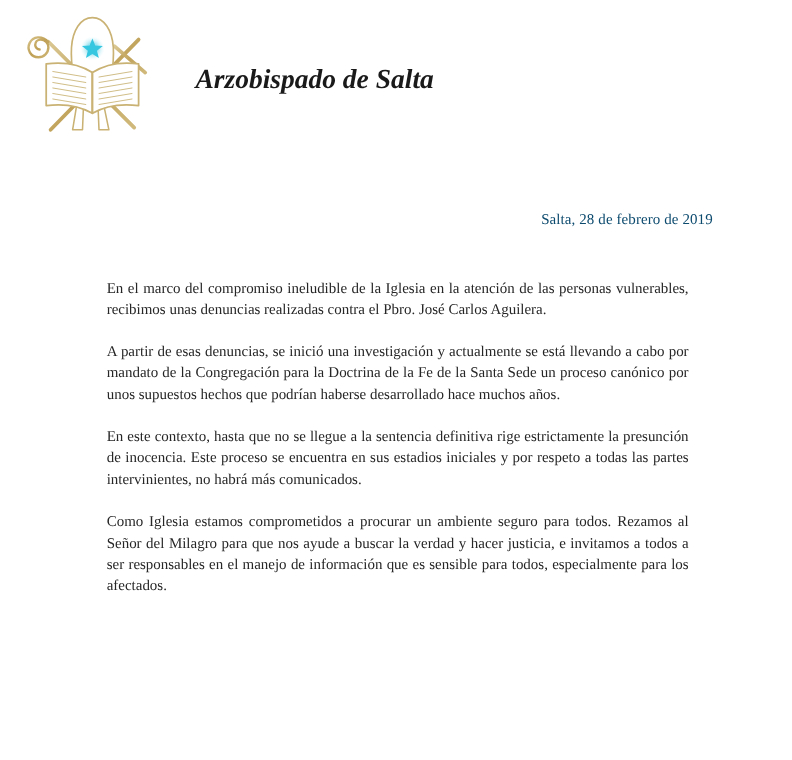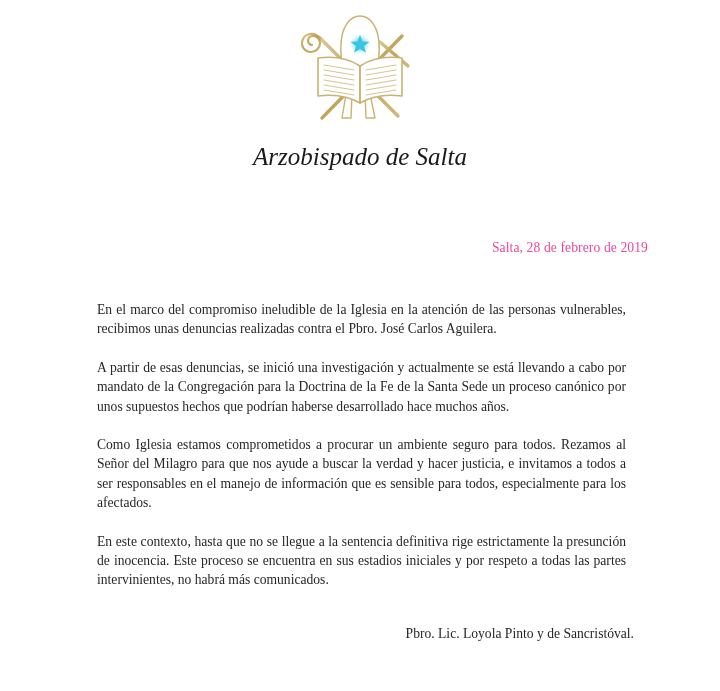--- a/index.html
+++ b/index.html
@@ -21,22 +21,23 @@
     position: relative;
     width: 720px;
     height: 691px;
     background: #ffffff;
   }
 
   
   .letterhead {
     padding-top: 8px;
     display: flex;
-    flex-direction: column;
+    flex-direction: row;
     align-items: center;
+    font-weight: bold;
   }
   .crest {
     width: 168px;
     height: 122px;
     display: block;
   }
   .org-name {
     margin-top: 6px;
     height: 42px;
     display: flex;
@@ -47,21 +48,21 @@
     display: block;
   }
 
   
   .date-line {
     margin-top: 62px;
     padding-right: 72px;
     text-align: right;
     font-size: 13.6px;
     letter-spacing: 0.1px;
-    color: #ec4899;
+    color: #0c4a6e;
   }
 
   
   .letter-body {
     margin-top: 44px;
     padding-left: 97px;
     padding-right: 92px;
   }
   .paragraph {
     text-align: justify;
@@ -163,21 +164,20 @@
         <text id="org-name-text" x="118" y="28" text-anchor="middle" font-family="'Liberation Serif', 'DejaVu Serif', serif" font-size="25" font-style="italic" fill="#1a1a1a">Arzobispado de Salta</text>
       </svg>
     </div>
   </div>
 
   <div class="date-line">Salta, 28 de febrero de 2019</div>
 
   <div class="letter-body">
     <p class="paragraph">En el marco del compromiso ineludible de la Iglesia en la atención de las personas vulnerables, recibimos unas denuncias realizadas contra el Pbro. José Carlos Aguilera.</p>
     <p class="paragraph">A partir de esas denuncias, se inició una investigación y actualmente se está llevando a cabo por mandato de la Congregación para la Doctrina de la Fe de la Santa Sede un proceso canónico por unos supuestos hechos que podrían haberse desarrollado hace muchos años.</p>
+    <p class="paragraph">En este contexto, hasta que no se llegue a la sentencia definitiva rige estrictamente la presunción de inocencia. Este proceso se encuentra en sus estadios iniciales y por respeto a todas las partes intervinientes, no habrá más comunicados.</p>
     <p class="paragraph">Como Iglesia estamos comprometidos a procurar un ambiente seguro para todos. Rezamos al Señor del Milagro para que nos ayude a buscar la verdad y hacer justicia, e invitamos a todos a ser responsables en el manejo de información que es sensible para todos, especialmente para los afectados.</p>
-    <p class="paragraph">En este contexto, hasta que no se llegue a la sentencia definitiva rige estrictamente la presunción de inocencia. Este proceso se encuentra en sus estadios iniciales y por respeto a todas las partes intervinientes, no habrá más comunicados.</p>
   </div>
 
   <div class="signature">
-    <div>Pbro. Lic. Loyola Pinto y de Sancristóval.</div>
   </div>
 
 </div>
 
 </body></html>

